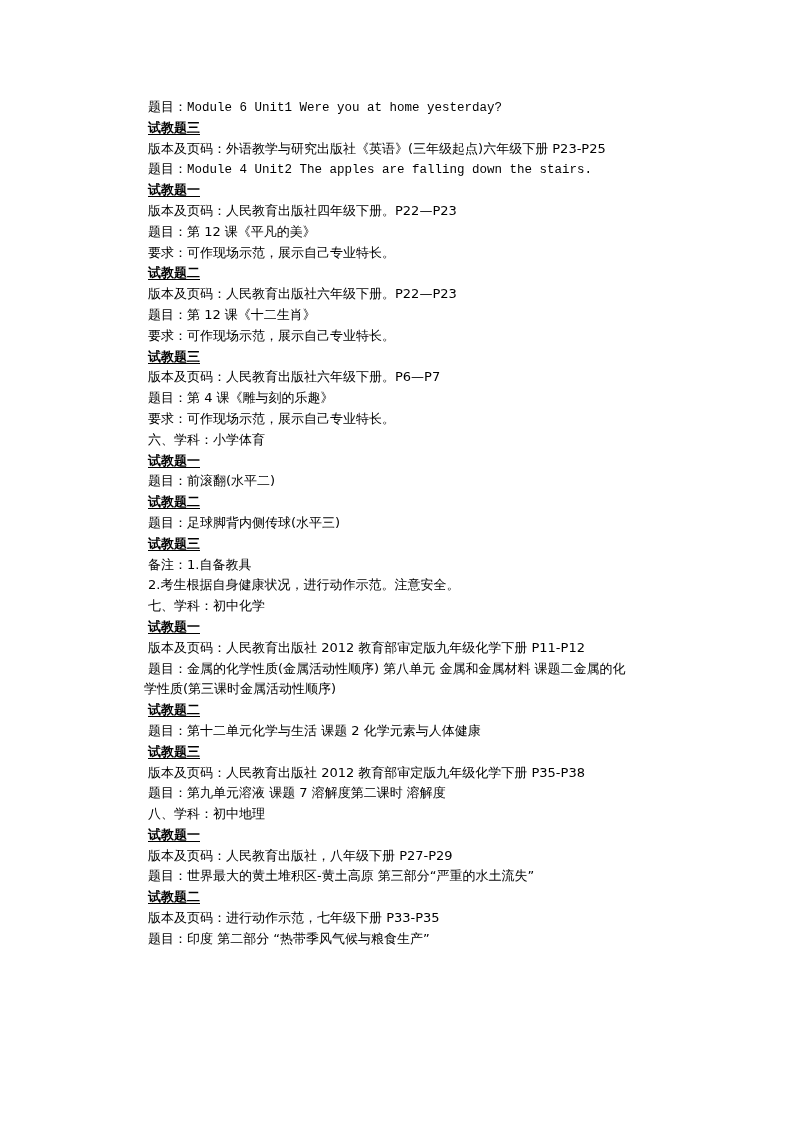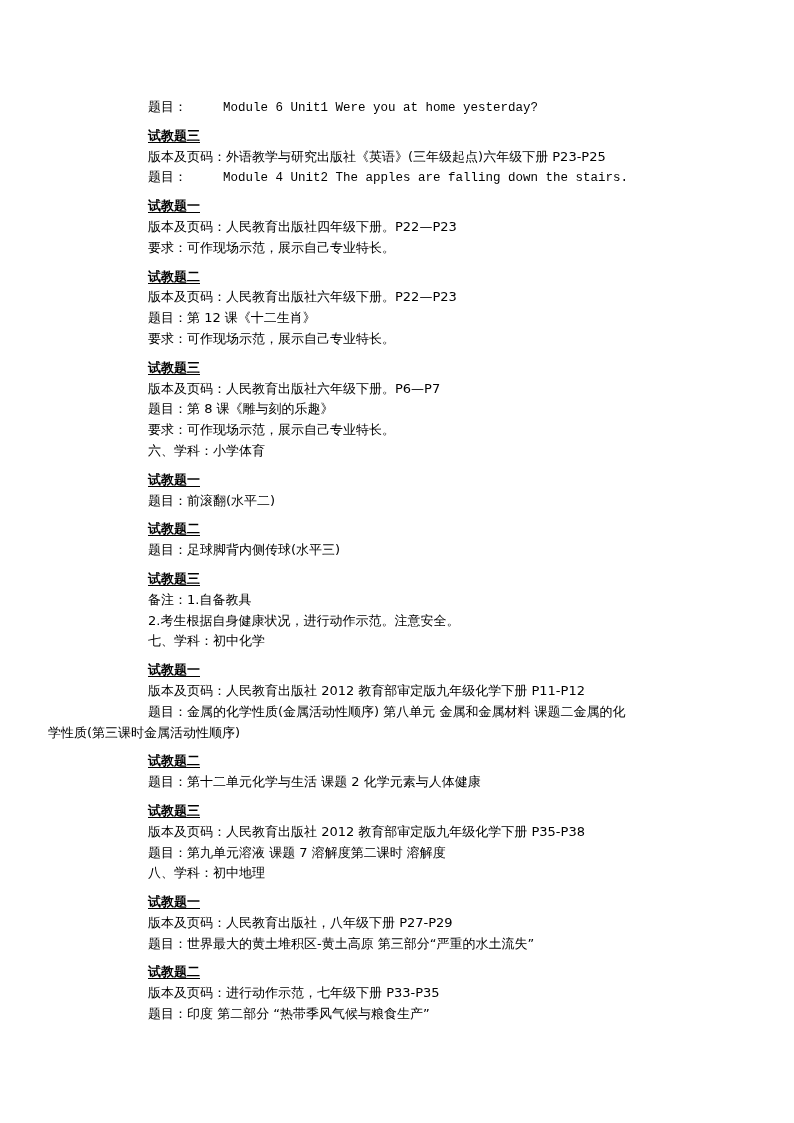--- a/index.html
+++ b/index.html
@@ -1,43 +1,44 @@
 <!DOCTYPE html>
 <html><head>
 <meta charset="utf-8">
 <style>
   html, body { margin: 0; padding: 0; background: #ffffff; }
   body { width: 794px; height: 1123px; position: relative; overflow: hidden;
          font-family: "DejaVu Sans", "Liberation Sans", sans-serif; color: #000; }
   .page { position: absolute; left: 0; top: 97px; width: 794px; }
   .line { position: relative; height: 20.8px; line-height: 20.8px; font-size: 13px;
           padding-left: 148px; white-space: nowrap; }
-  .line.wrap { padding-left: 48px; }
-  .mono { font-family: "Liberation Mono", "DejaVu Sans Mono", monospace; font-size: 12.5px; margin-left: 36px; }
-  .heading { font-weight: bold; margin-top: 8px; }
+  .line.wrap { padding-left: 120px; margin-left: 24px; }
+  .mono { font-family: "Liberation Mono", "DejaVu Sans Mono", monospace; font-size: 12.5px; }
+  .heading { font-weight: bold; }
   .heading span { text-decoration: underline; text-decoration-thickness: 1px; text-underline-offset: 2px; }
 </style>
 </head>
 <body>
 
 <div class="page" id="page">
     <div class="line"><span>题目：</span><span class="mono">Module 6 Unit1 Were you at home yesterday?</span></div>
     <div class="line heading"><span>试教题三</span></div>
     <div class="line"><span>版本及页码：</span><span>外语教学与研究出版社《英语》(三年级起点)六年级下册 P23-P25</span></div>
     <div class="line"><span>题目：</span><span class="mono">Module 4 Unit2 The apples are falling down the stairs.</span></div>
     <div class="line heading"><span>试教题一</span></div>
     <div class="line"><span>版本及页码：</span><span>人民教育出版社四年级下册。P22—P23</span></div>
+    <div class="line"><span>题目：</span><span>第 12 课《平凡的美》</span></div>
     <div class="line"><span>要求：</span><span>可作现场示范，展示自己专业特长。</span></div>
     <div class="line heading"><span>试教题二</span></div>
     <div class="line"><span>版本及页码：</span><span>人民教育出版社六年级下册。P22—P23</span></div>
     <div class="line"><span>题目：</span><span>第 12 课《十二生肖》</span></div>
     <div class="line"><span>要求：</span><span>可作现场示范，展示自己专业特长。</span></div>
     <div class="line heading"><span>试教题三</span></div>
     <div class="line"><span>版本及页码：</span><span>人民教育出版社六年级下册。P6—P7</span></div>
-    <div class="line"><span>题目：</span><span>第 8 课《雕与刻的乐趣》</span></div>
+    <div class="line"><span>题目：</span><span>第 4 课《雕与刻的乐趣》</span></div>
     <div class="line"><span>要求：</span><span>可作现场示范，展示自己专业特长。</span></div>
     <div class="line"><span>六、学科：小学体育</span></div>
     <div class="line heading"><span>试教题一</span></div>
     <div class="line"><span>题目：</span><span>前滚翻(水平二)</span></div>
     <div class="line heading"><span>试教题二</span></div>
     <div class="line"><span>题目：</span><span>足球脚背内侧传球(水平三)</span></div>
     <div class="line heading"><span>试教题三</span></div>
     <div class="line"><span>备注：</span><span>1.自备教具</span></div>
     <div class="line"><span>2.考生根据自身健康状况，进行动作示范。注意安全。</span></div>
     <div class="line"><span>七、学科：初中化学</span></div>

